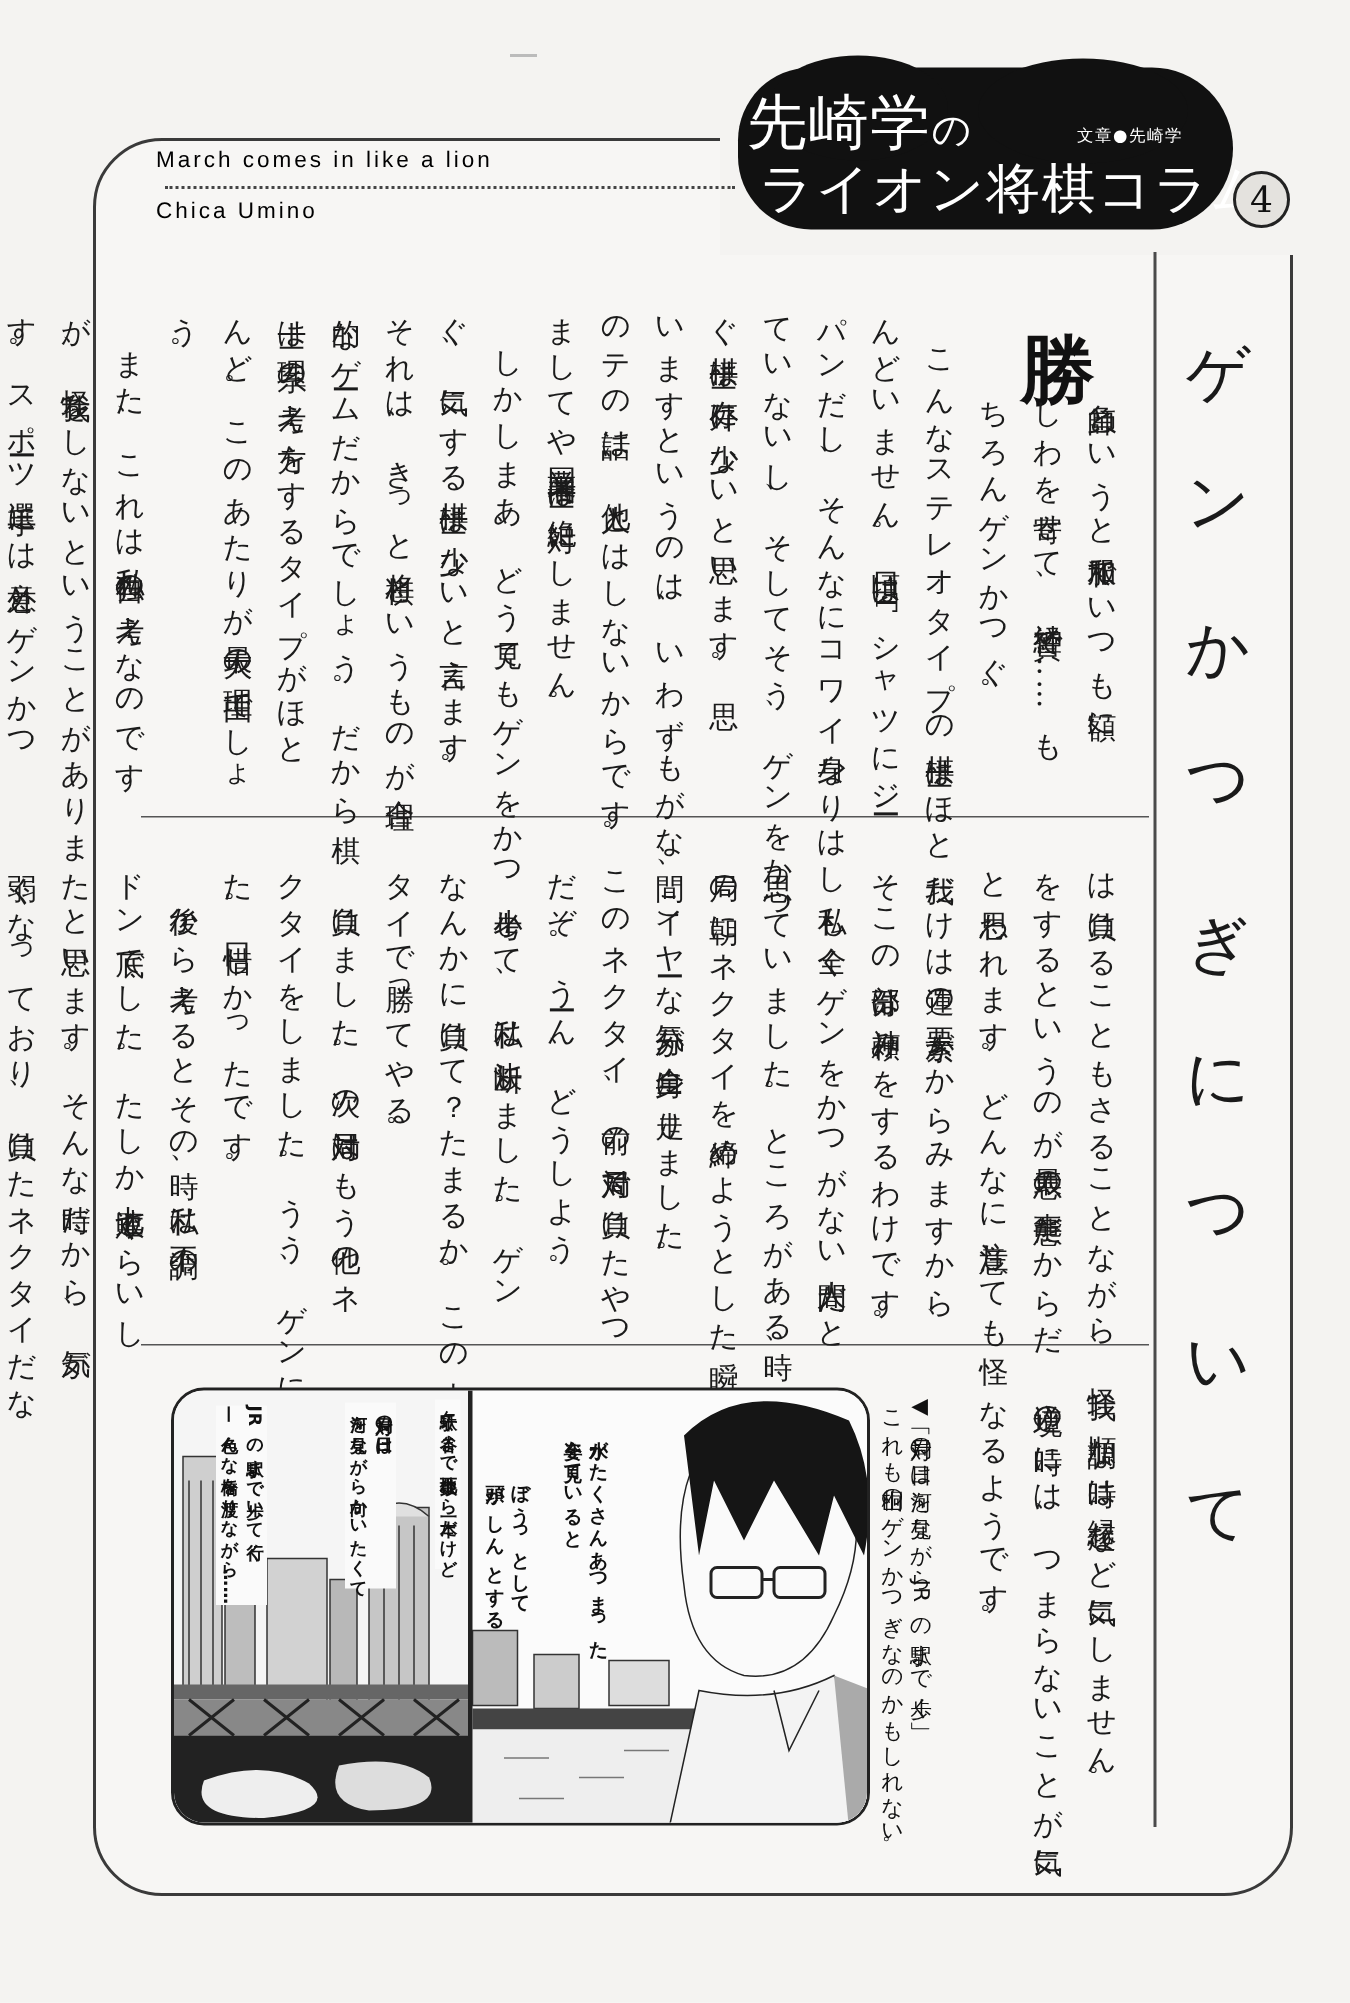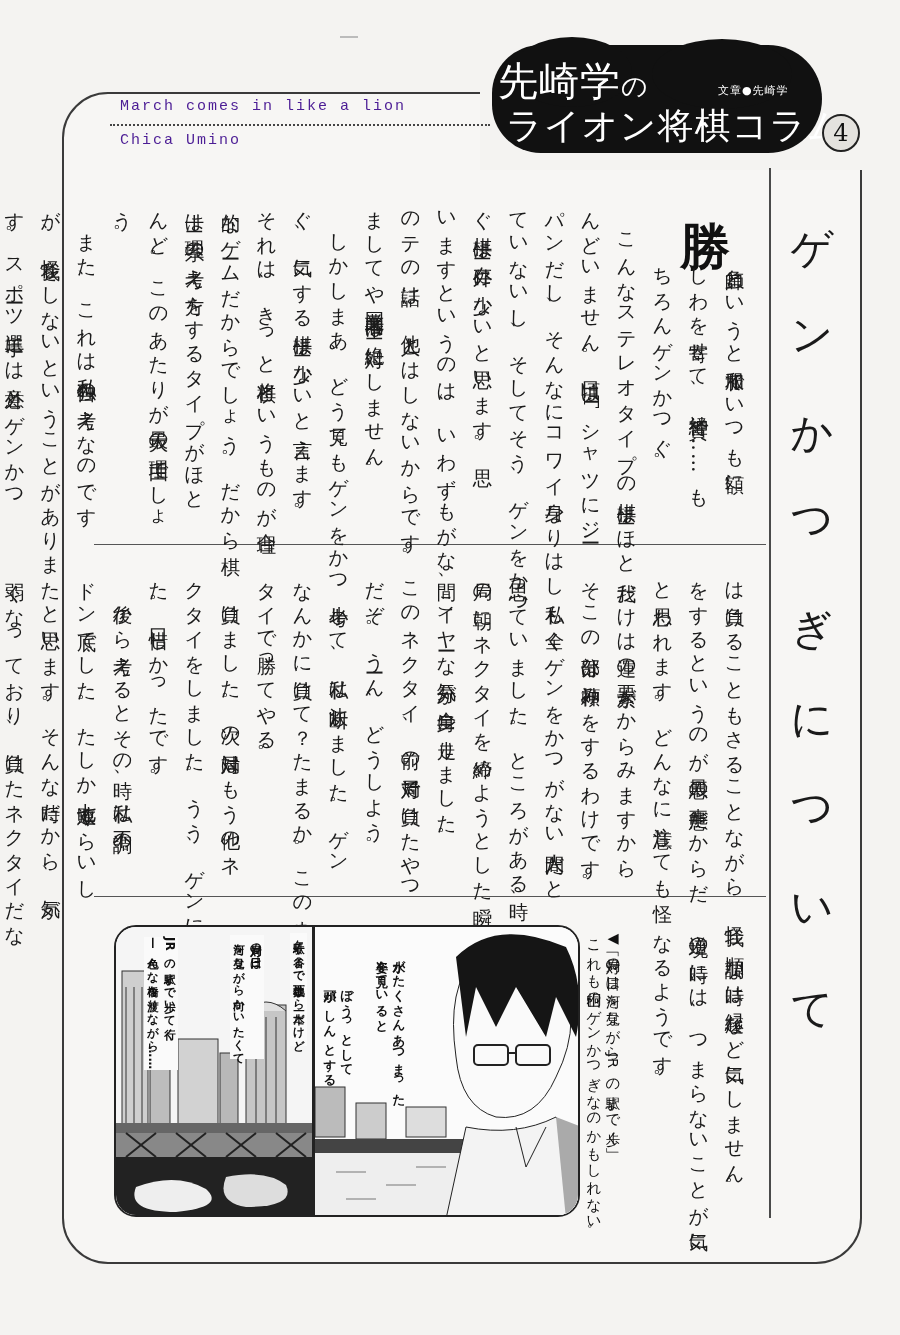--- a/index.html
+++ b/index.html
@@ -11,22 +11,22 @@
     .frame {
       position:absolute; left:62px; top:92px; width:800px; height:1172px;
       border:2px solid #3a3a3a; border-radius:46px; box-sizing:border-box;
       background:#f7f6f4;
     }
     .frame-mask {
       position:absolute; left:480px; top:70px; width:400px; height:100px;
       background:#f4f3f1;
     }
     .header-en {
-      position:absolute; left:120px; font-family:Liberation Mono, monospace;
-      font-size:15px; letter-spacing:2px; color:#4c1d95;
+      position:absolute; left:104px; font-family:Liberation Sans, sans-serif;
+      font-size:15px; letter-spacing:2px; color:#000000;
     }
     .dotted-line {
       position:absolute; left:110px; top:124px; width:380px; height:0;
       border-top:2px dotted #444;
     }
     .title-blob {
       position:absolute; left:492px; top:45px; width:330px; height:108px;
       background:#111; border-radius:54px 60px 60px 54px;
       box-shadow: 0 0 0 0 #111;
     }

